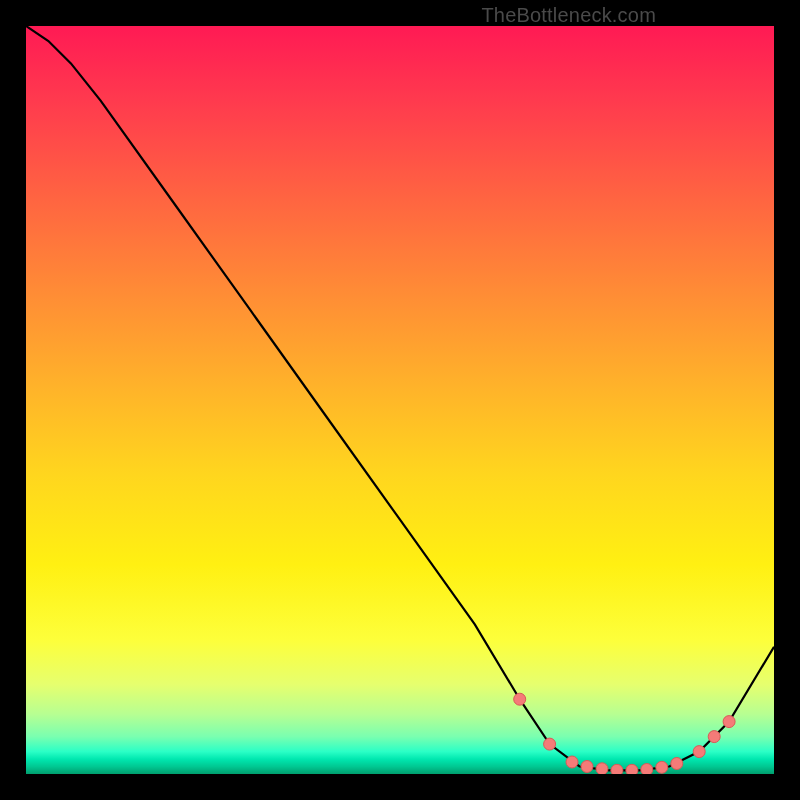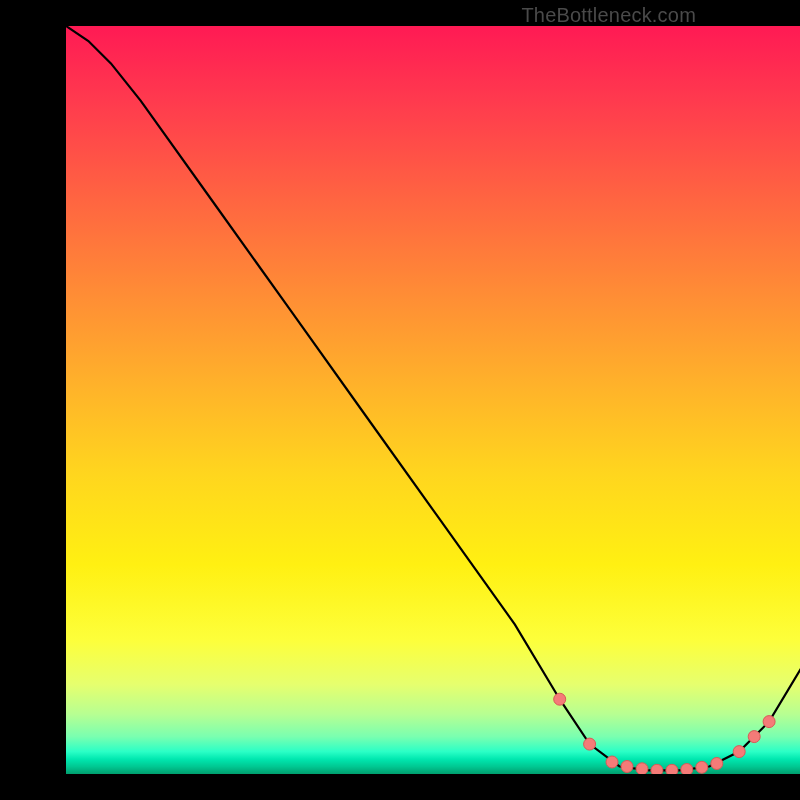--- a/index.html
+++ b/index.html
@@ -9,21 +9,20 @@
     height: 800px;
     background: #000;
     overflow: hidden;
     font-family: Arial, Helvetica, sans-serif;
   }
   .frame {
     position: relative;
     width: 666px;
     height: 800px;
     background: #000;
-    margin-left: 40px;
   }
   .plot-area {
     position: absolute;
     left: 26px;
     top: 26px;
     width: 748px;
     height: 748px;
   }
   .gradient {
     position: absolute;

